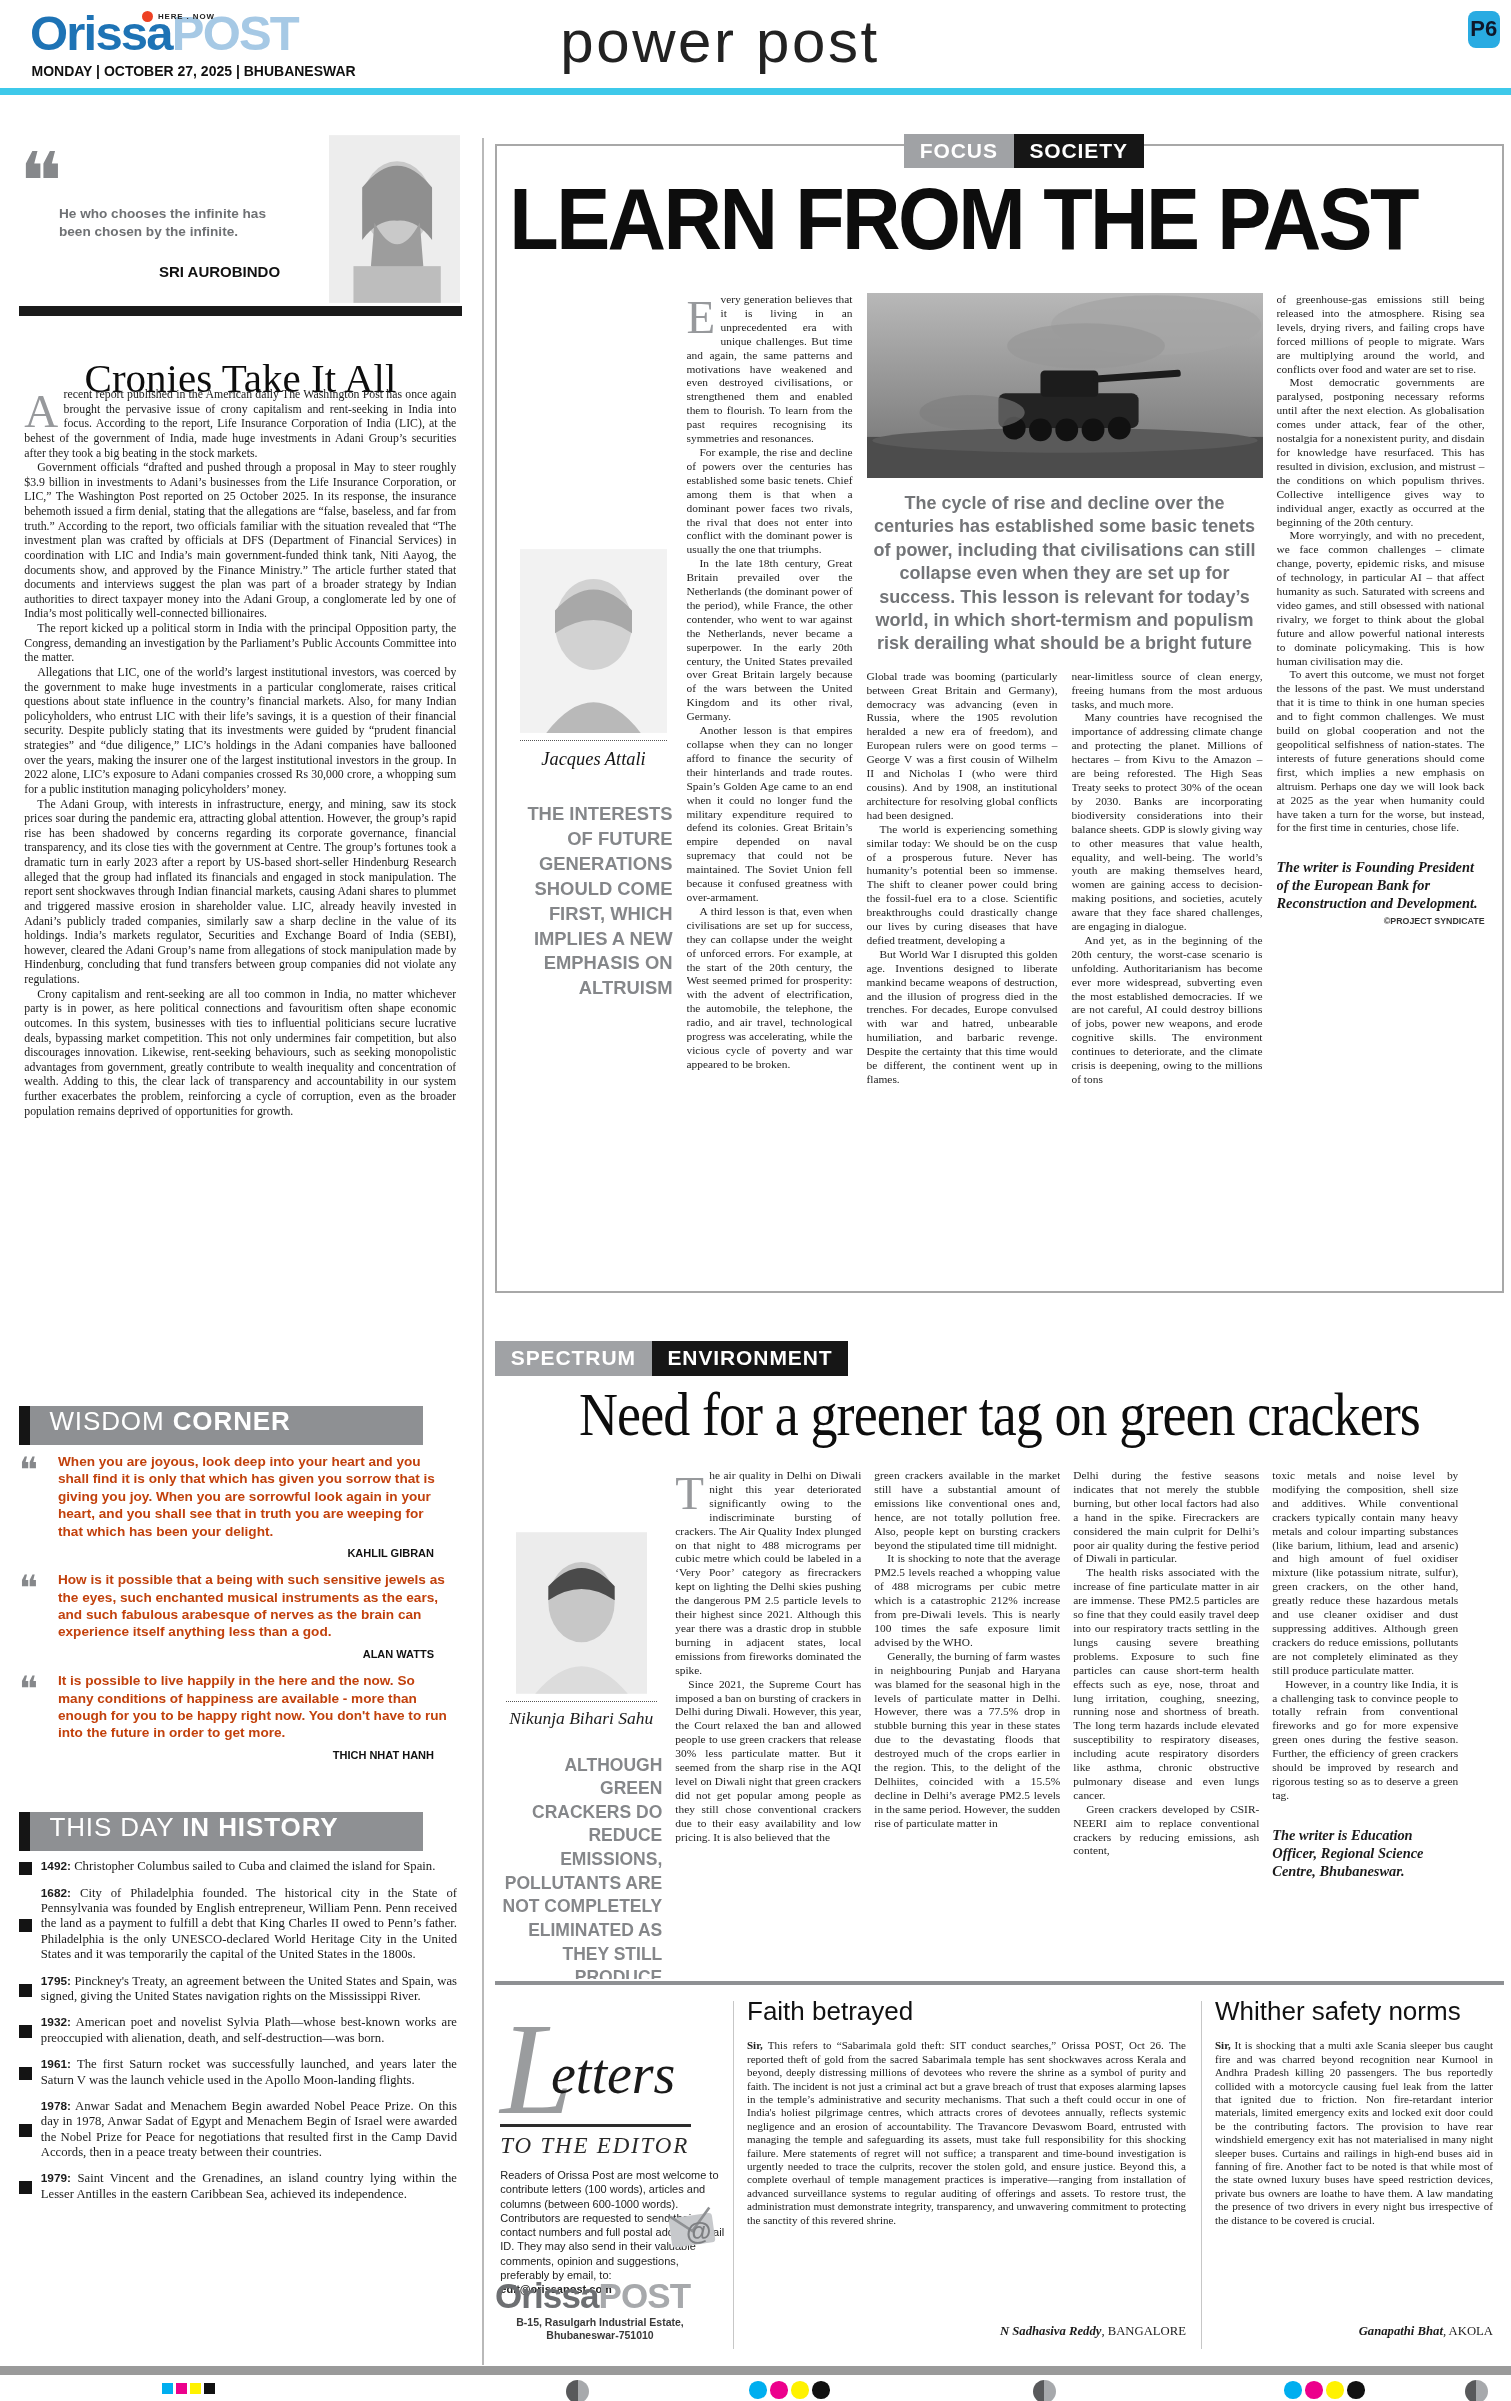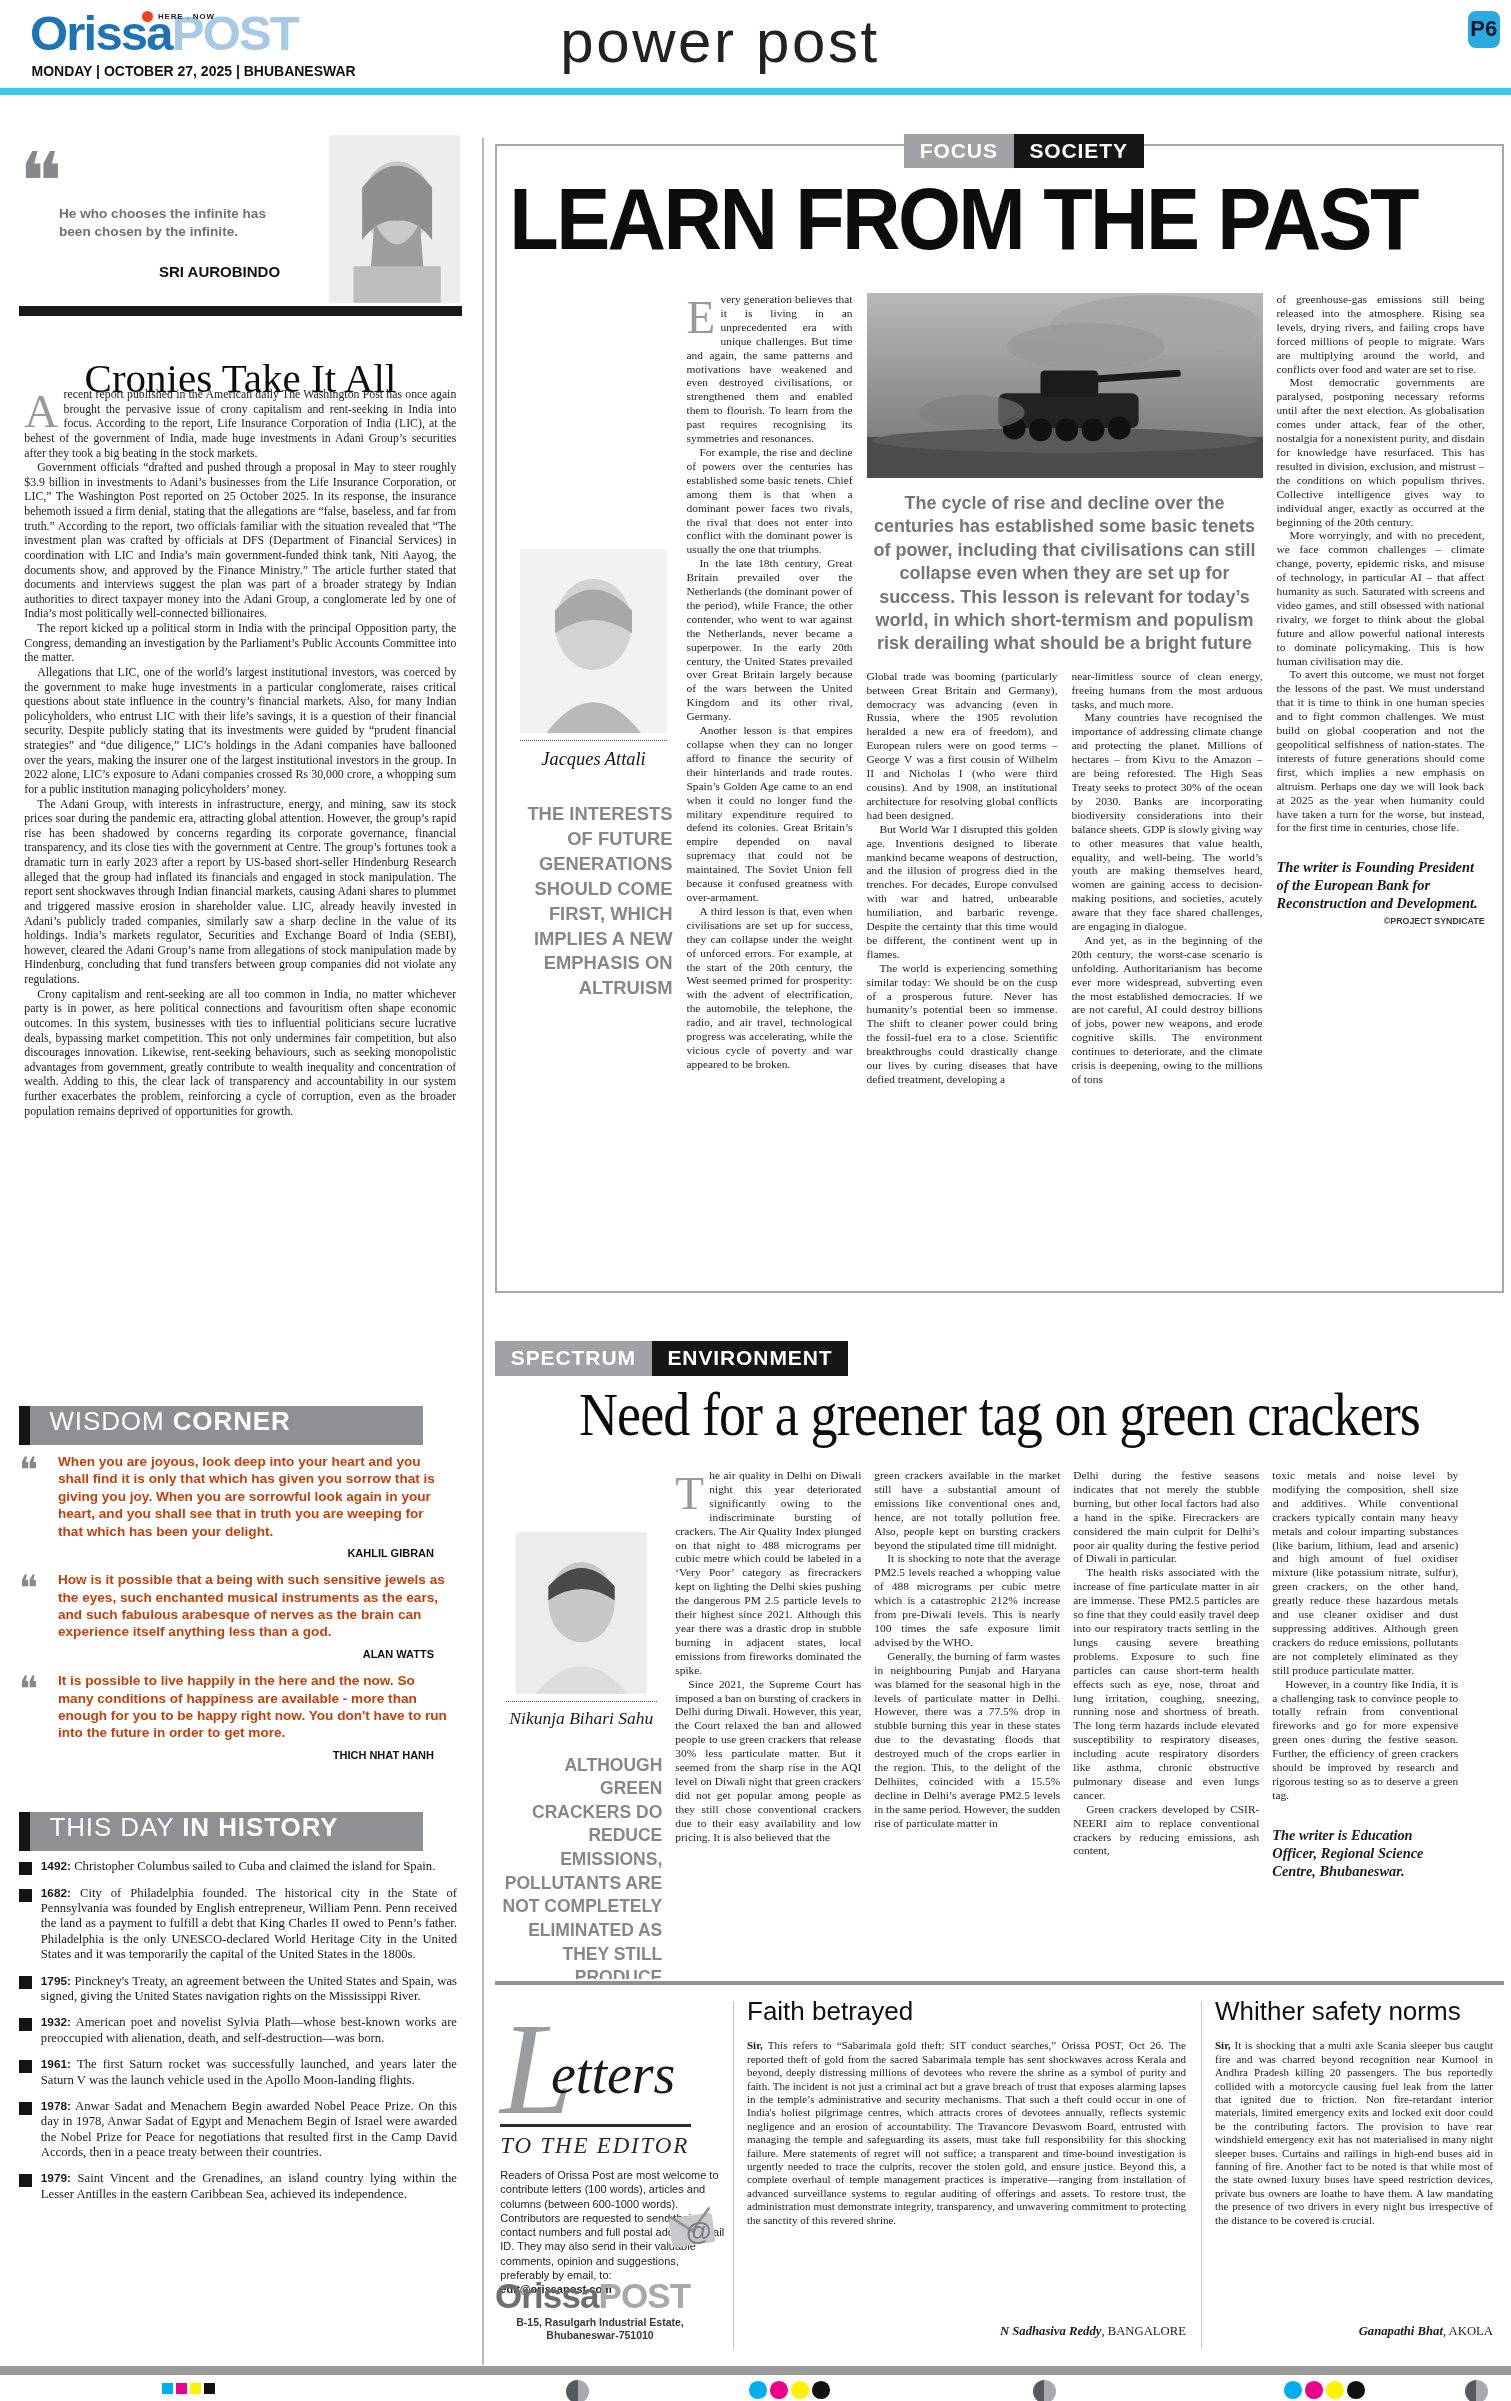--- a/index.html
+++ b/index.html
@@ -49,21 +49,21 @@
   #wisdom-banner{top:1275px;}
   #history-banner{top:1681px;}
 
   #wisdom-quotes{position:absolute;left:0;top:1322px;width:429px;}
   .wq{position:relative;padding-left:39px;margin-bottom:12.3px;}
   .wq .g{position:absolute;left:0;top:0;font-size:35px;line-height:1;color:#86888b;font-family:"DejaVu Sans",sans-serif;}
   .wq .tx{font-family:"Liberation Sans",sans-serif;font-weight:bold;font-size:13.6px;color:#c2410c;line-height:1.28;}
   .wq .au{font-family:"Liberation Sans",sans-serif;font-weight:bold;font-size:11px;color:#111;text-align:right;margin-top:7px;padding-right:14px;}
 
   #history-list{position:absolute;left:0;top:1728px;width:438px;height:501px;overflow:hidden;}
-  .hi{display:flex;margin-bottom:11.4px;}
+  .hi{display:flex;margin-bottom:11.4px;align-items:center;}
   .hi .sq{flex:0 0 13px;height:13px;background:#141414;margin:2.6px 8.8px 0 0;}
   .hi .ht{font-size:12.7px;line-height:1.2;text-align:justify;}
   .hi .ht b{font-family:"Liberation Sans",sans-serif;font-size:11.8px;}
 
   
   #learn-box{position:absolute;left:495px;top:144px;width:1009px;height:1149px;border:2.6px solid #a8a8a8;box-sizing:border-box;}
   .tagrow{position:absolute;display:flex;}
   .tag{font-family:"Liberation Sans",sans-serif;font-weight:bold;font-size:21px;color:#fff;padding:5.3px 15.8px;letter-spacing:0.9px;}
   .tag.gray{background:#a0a2a5;}
   .tag.black{background:#161616;}
@@ -288,22 +288,22 @@
             <circle cx="198" cy="160" r="13" fill="#111"></circle>
           <circle cx="228" cy="160" r="13" fill="#111"></circle>
             <circle cx="258" cy="160" r="13" fill="#111"></circle>
             <circle cx="288" cy="158" r="13" fill="#111"></circle>
           <ellipse cx="120" cy="140" rx="60" ry="20" fill="#7d7d7d" opacity="0.6"></ellipse>
         </svg>
         <div id="tank-caption">The cycle of rise and decline over the centuries has established some basic tenets of power, including that civilisations can still collapse even when they are set up for success. This lesson is relevant for today’s world, in which short-termism and populism risk derailing what should be a bright future</div>
         <div id="cd-inner">
           <div id="col-c">
             <p class="bp first">Global trade was booming (particularly between Great Britain and Germany), democracy was advancing (even in Russia, where the 1905 revolution heralded a new era of freedom), and European rulers were on good terms – George V was a first cousin of Wilhelm II and Nicholas I (who were third cousins). And by 1908, an institutional architecture for resolving global conflicts had been designed.</p>
+            <p class="bp">The world is experiencing something similar today: We should be on the cusp of a prosperous future. Never has humanity’s potential been so immense. The shift to cleaner power could bring the fossil-fuel era to a close. Scientific breakthroughs could drastically change our lives by curing diseases that have defied treatment, developing a</p>
             <p class="bp">But World War I disrupted this golden age. Inventions designed to liberate mankind became weapons of destruction, and the illusion of progress died in the trenches. For decades, Europe convulsed with war and hatred, unbearable humiliation, and barbaric revenge. Despite the certainty that this time would be different, the continent went up in flames.</p>
-            <p class="bp">The world is experiencing something similar today: We should be on the cusp of a prosperous future. Never has humanity’s potential been so immense. The shift to cleaner power could bring the fossil-fuel era to a close. Scientific breakthroughs could drastically change our lives by curing diseases that have defied treatment, developing a</p>
           </div>
           <div id="col-d">
             <p class="bp first">near-limitless source of clean energy, freeing humans from the most arduous tasks, and much more.</p>
             <p class="bp">Many countries have recognised the importance of addressing climate change and protecting the planet. Millions of hectares – from Kivu to the Amazon – are being reforested. The High Seas Treaty seeks to protect 30% of the ocean by 2030. Banks are incorporating biodiversity considerations into their balance sheets. GDP is slowly giving way to other measures that value health, equality, and well-being. The world’s youth are making themselves heard, women are gaining access to decision-making positions, and societies, acutely aware that they face shared challenges, are engaging in dialogue.</p>
             <p class="bp">And yet, as in the beginning of the 20th century, the worst-case scenario is unfolding. Authoritarianism has become ever more widespread, subverting even the most established democracies. If we are not careful, AI could destroy billions of jobs, power new weapons, and erode cognitive skills. The environment continues to deteriorate, and the climate crisis is deepening, owing to the millions of tons</p>
           </div>
         </div>
       </div>
 
       <div class="lcol" id="col-e">

